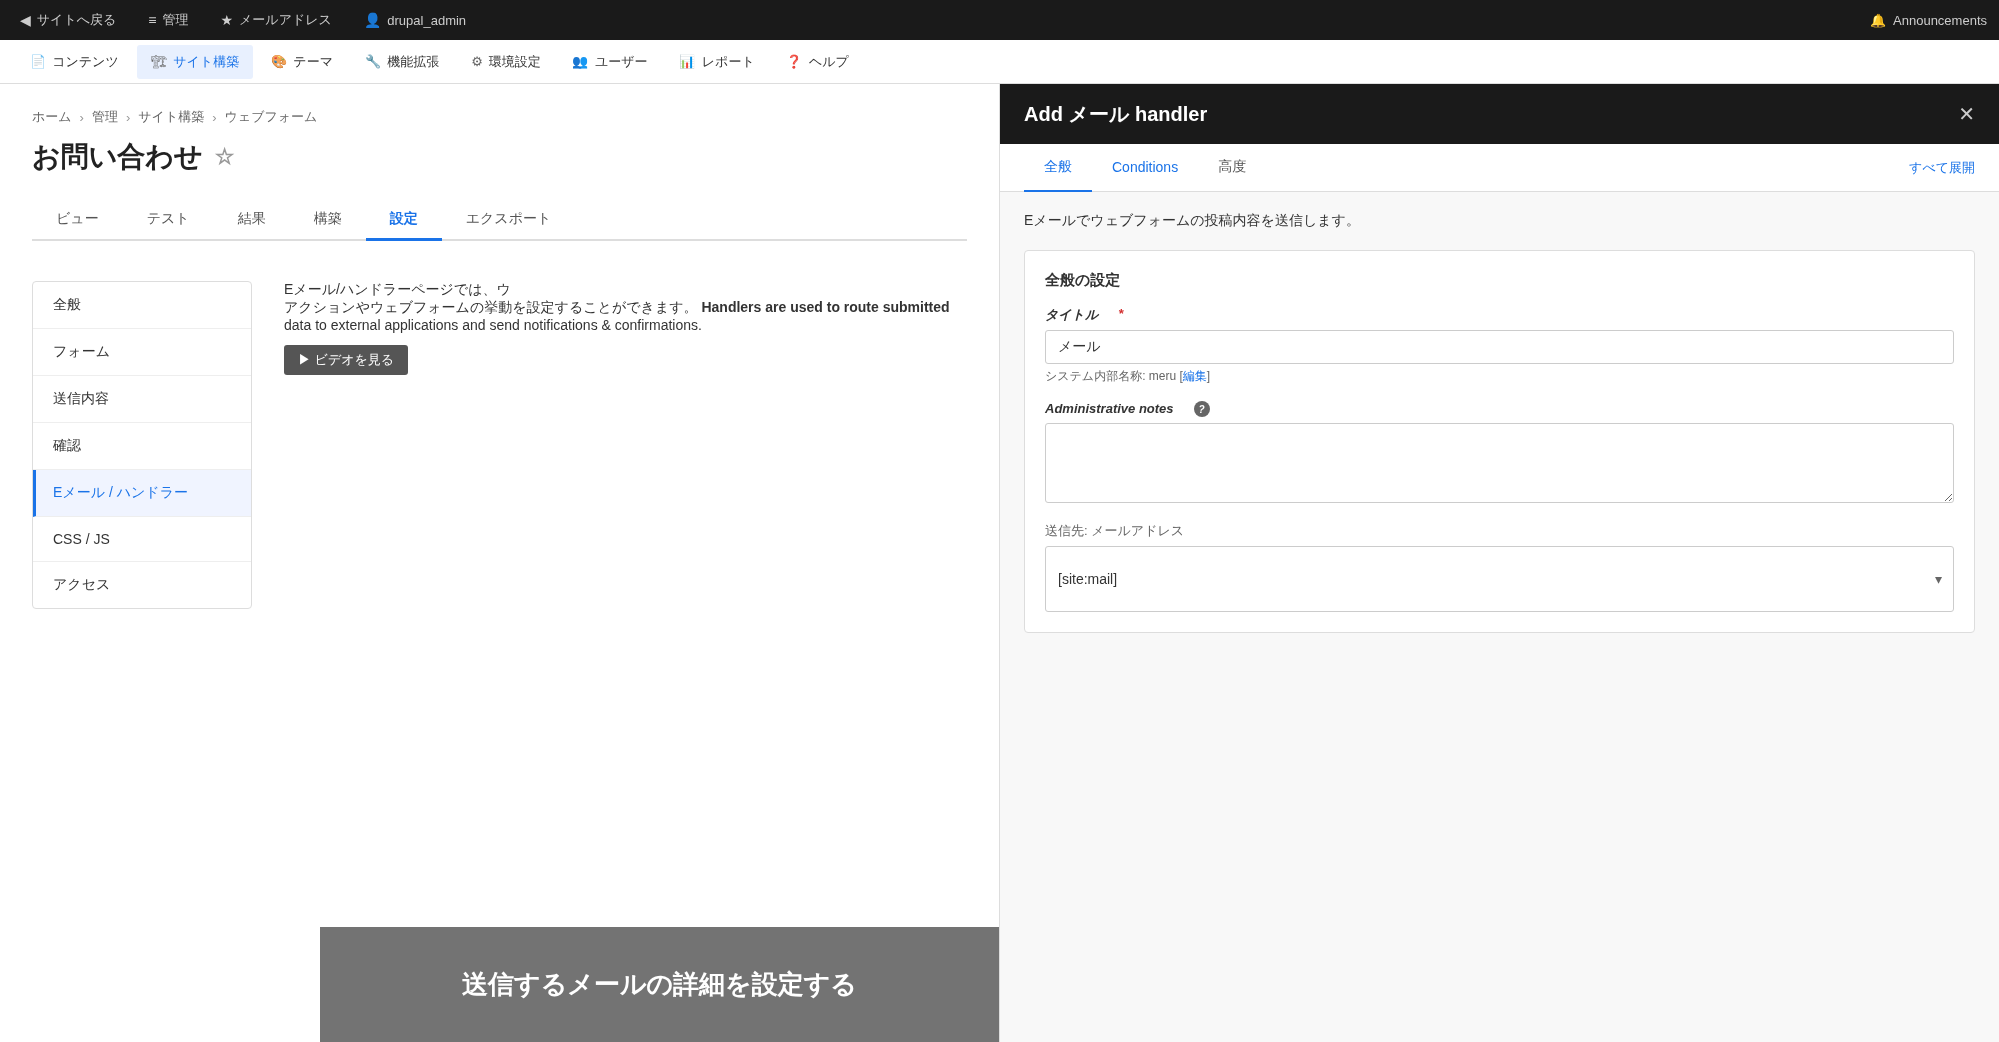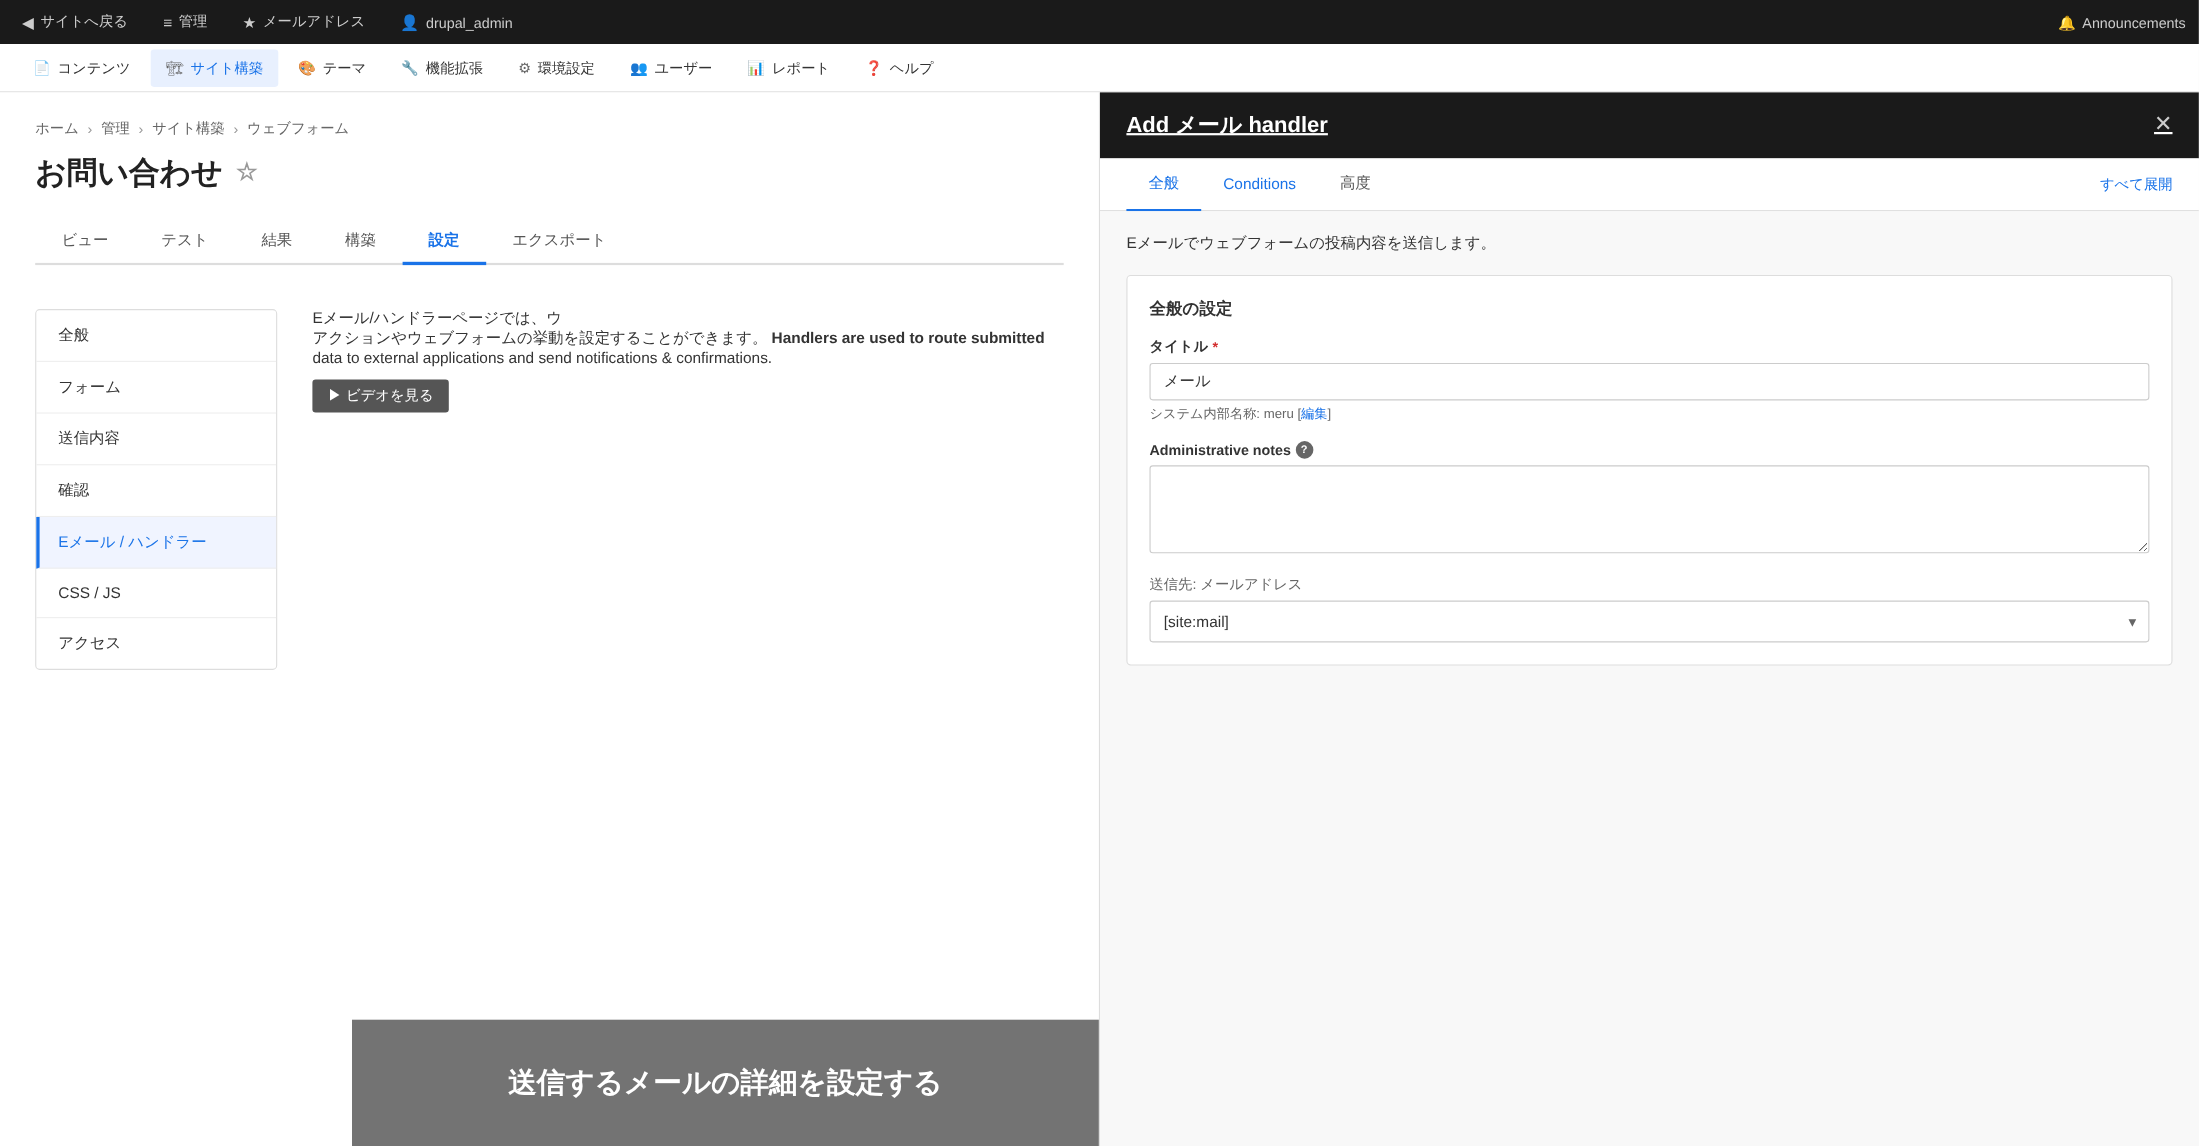--- a/index.html
+++ b/index.html
@@ -129,22 +129,22 @@
     .right-panel {
       flex: 1;
       background: #f8f8f8;
       display: flex;
       flex-direction: column;
     }
 
     .modal-header {
       background: #1a1a1a;
       color: #fff;
-      display: flex; align-items: flex-start; justify-content: space-between;
-      padding: 16px 24px; height: 60px; text-decoration: underline;
+      display: flex; align-items: center; justify-content: space-between;
+      padding: 16px 24px; height: 60px;
     }
     .modal-title { font-size: 20px; font-weight: 600; }
     .close-btn { cursor: pointer; font-size: 20px; color: #ccc; }
 
     
     .modal-tabs {
       background: #fff;
       display: flex; align-items: center;
       padding: 0 24px;
       border-bottom: 1px solid #ddd;
@@ -172,21 +172,21 @@
     .form-section {
       background: #fff; border: 1px solid #ddd; border-radius: 4px;
       padding: 20px; margin-bottom: 16px;
     }
     .section-title {
       font-size: 15px; font-weight: 700; color: #333; margin-bottom: 16px;
     }
     .form-group { margin-bottom: 16px; }
     .form-label {
       font-size: 13px; font-weight: 700; color: #333; margin-bottom: 6px;
-      display: flex; align-items: center; gap: 4px;
+      display: flex; align-items: flex-start; gap: 20px; font-style: italic;
     }
     .required-star { color: #d32f2f; }
     .form-input {
       width: 100%; padding: 8px 12px; border: 1px solid #ccc;
       border-radius: 3px; font-size: 14px; color: #333;
     }
     .form-textarea {
       width: 100%; padding: 8px 12px; border: 1px solid #ccc;
       border-radius: 3px; font-size: 14px; color: #333;
       height: 80px; resize: vertical;
@@ -209,21 +209,21 @@
       width: 100%; padding: 10px 12px; border: 1px solid #ccc;
       border-radius: 3px; font-size: 14px; color: #333;
       appearance: none; background: #fff;
       display: flex; align-items: center; justify-content: space-between;
       cursor: pointer;
     }
     .select-wrapper {
       position: relative; width: 100%;
     }
     .select-wrapper select {
-      width: 100%; padding: 10px 12px; border: 1px solid #ccc;
+      width: 100%; padding: 24px 12px; border: 1px solid #ccc;
       border-radius: 3px; font-size: 14px; color: #333;
       appearance: none; background: #fff; cursor: pointer;
     }
     .select-arrow {
       position: absolute; right: 12px; top: 50%;
       transform: translateY(-50%); pointer-events: none; color: #666;
     }
   </style>
 </head>
 <body>

